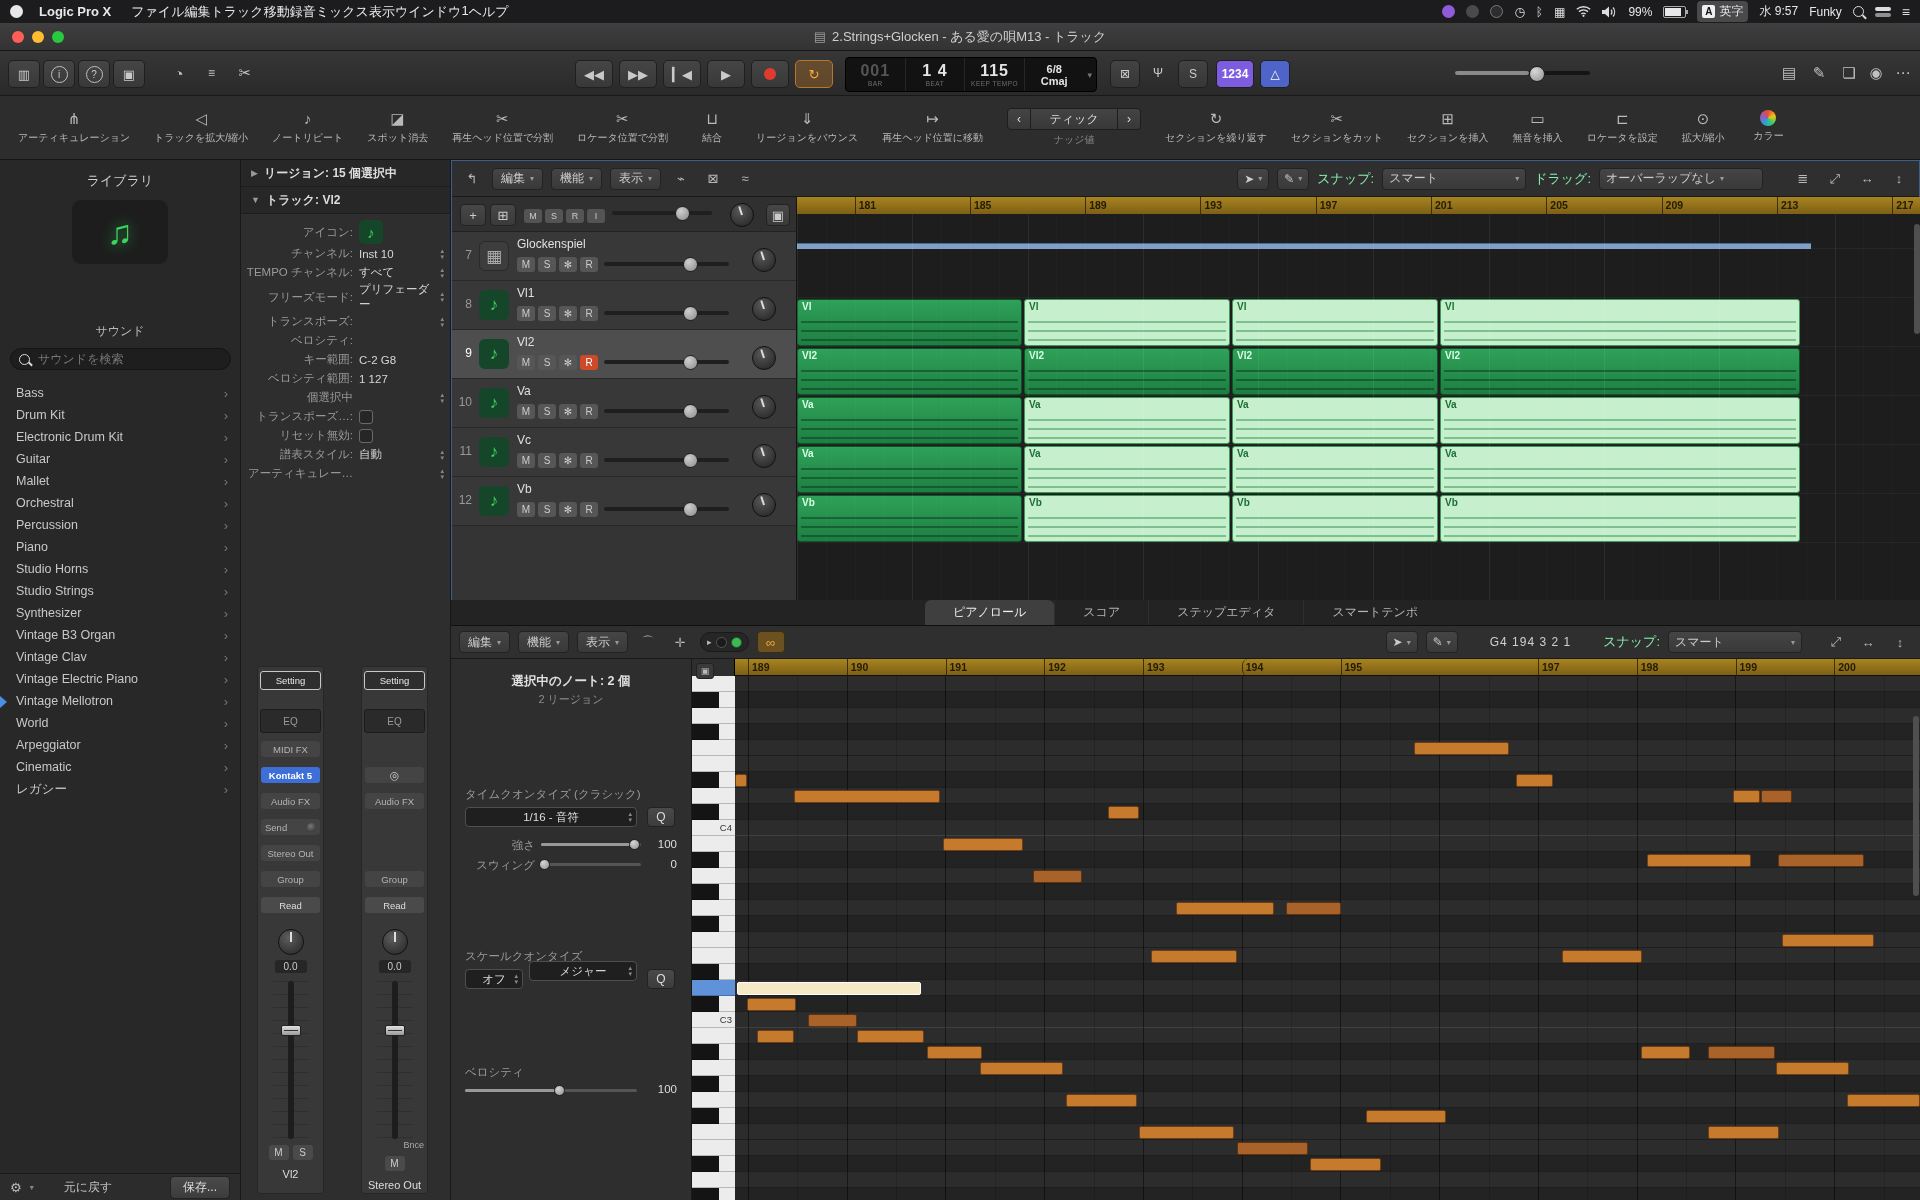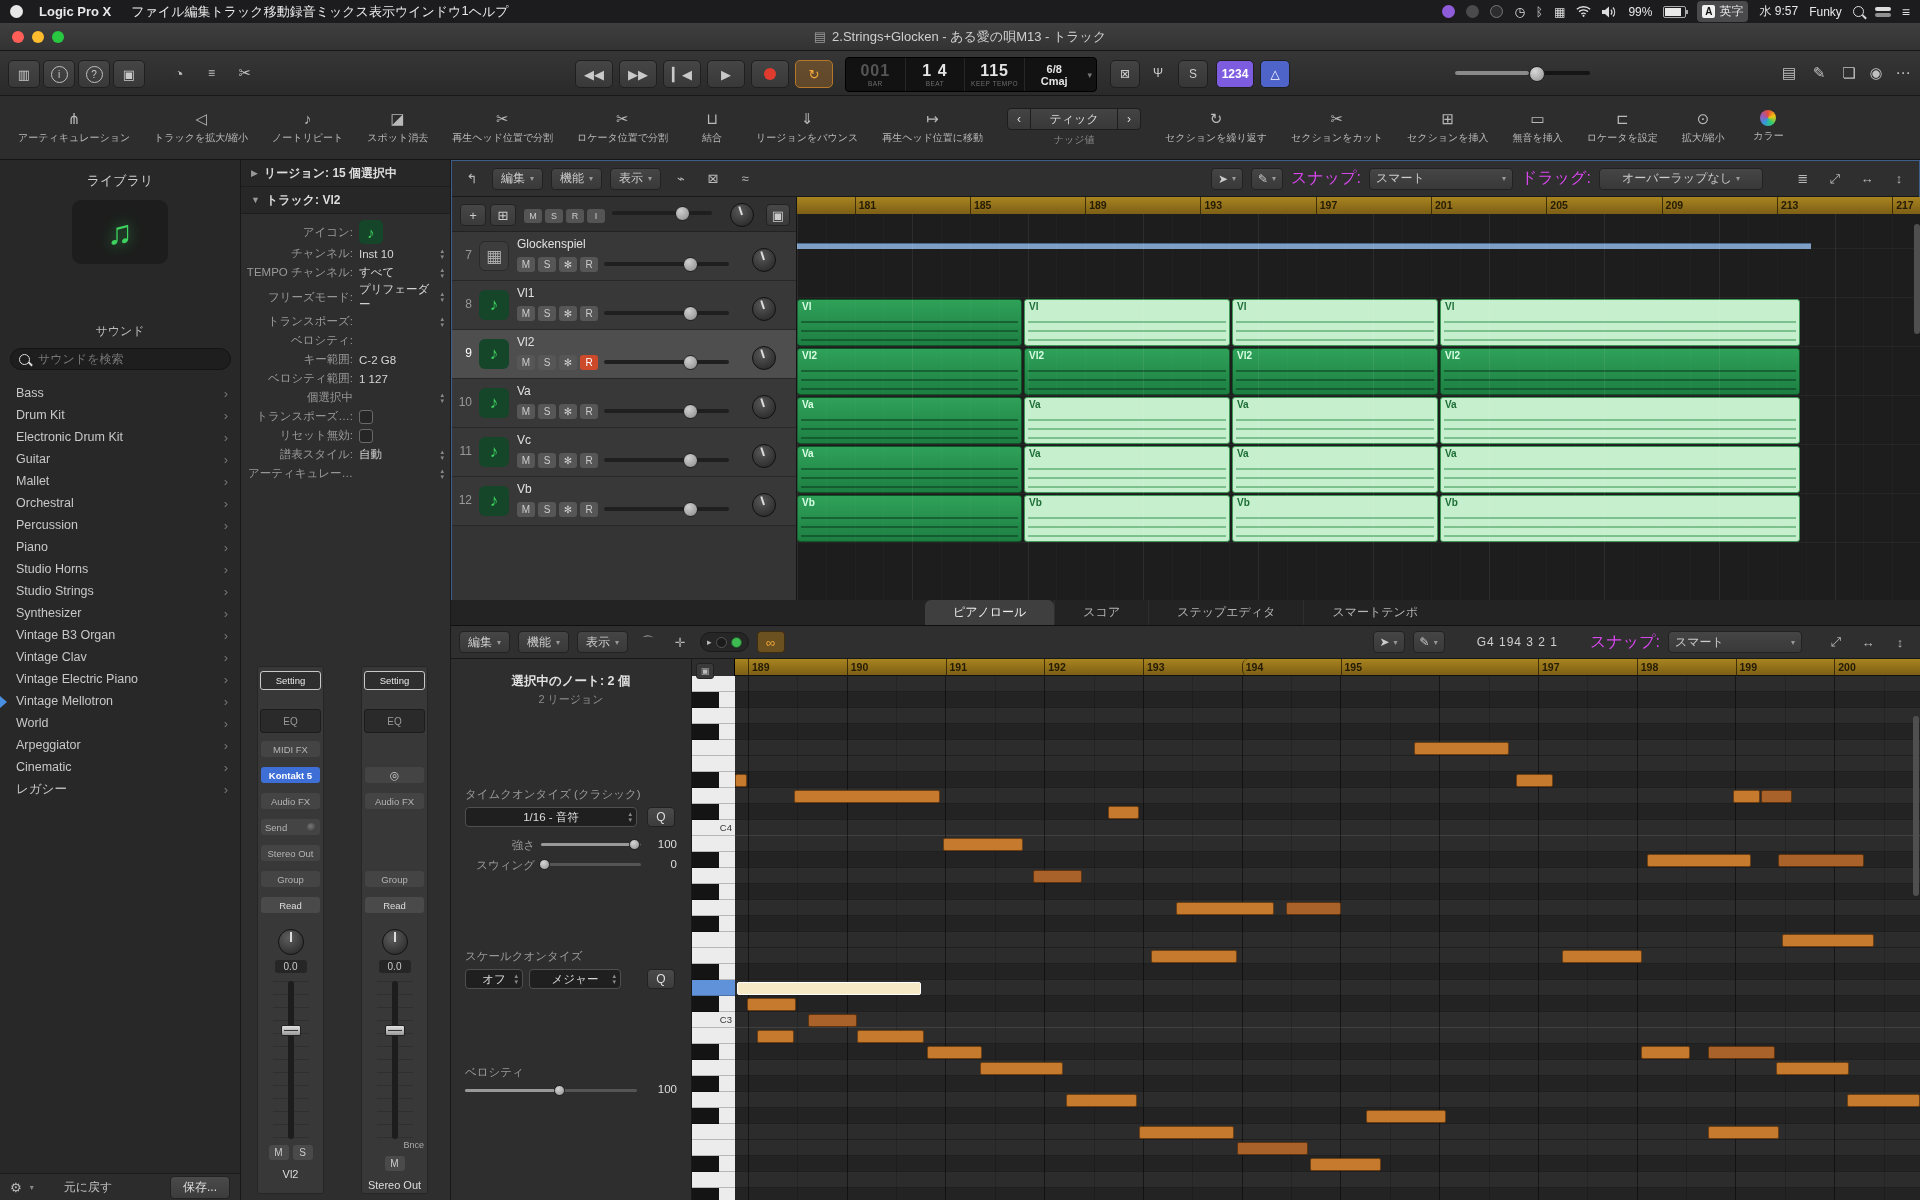--- a/index.html
+++ b/index.html
@@ -160,21 +160,21 @@
     border:1px solid rgba(90,150,230,.55);box-sizing:border-box;}
   .tp-toolbar{position:absolute;left:0;top:0;width:100%;height:36px;background:#2f2f2f;
     border-bottom:1px solid #191919;display:flex;align-items:center;padding:0 8px;box-sizing:border-box;gap:8px;}
   .menu-btn{height:20px;background:linear-gradient(#454545,#393939);border:1px solid #222;border-radius:4px;
     display:flex;align-items:center;gap:5px;padding:0 8px;font-size:12px;color:#ccc;white-space:nowrap;}
   .mchev{font-size:8px;color:#999;}
   .ico-btn{width:24px;height:20px;display:flex;align-items:center;justify-content:center;color:#b9b9b9;
     font-size:13px;border-radius:4px;}
   .tool-btn{height:20px;background:linear-gradient(#454545,#393939);border:1px solid #222;border-radius:4px;
     display:flex;align-items:center;gap:4px;padding:0 6px;color:#ccc;font-size:12px;}
-  .snap-lab{color:#d946ef;font-size:16px;white-space:nowrap;}
+  .snap-lab{color:#86efac;font-size:13px;white-space:nowrap;}
   .tp-ruler{position:absolute;left:345px;top:36px;width:1124px;height:17px;overflow:hidden;
     background:linear-gradient(#a8841f,#7d5f16);border-bottom:1px solid #101010;}
   .rtick{position:absolute;top:0;height:17px;border-left:1px solid rgba(40,30,5,.8);padding-left:3px;
     font-size:10.5px;color:#241b04;line-height:16px;font-weight:bold;}
   .tp-headtop{position:absolute;left:0;top:36px;width:345px;height:35px;background:#303030;
     border-bottom:1px solid #222;border-right:1px solid #141414;box-sizing:border-box;}
   .hb{position:absolute;top:7px;width:24px;height:20px;background:linear-gradient(#474747,#3a3a3a);
     border:1px solid #222;border-radius:4px;color:#ccc;font-size:13px;display:flex;align-items:center;justify-content:center;}
   .clip-btn{position:absolute;top:12px;width:18px;height:14px;background:#545454;border-radius:3px;color:#ccc;
     font-size:9px;display:flex;align-items:center;justify-content:center;}
@@ -747,21 +747,21 @@
       <span class="ico-btn">⊠</span>
       <span class="ico-btn">≈</span>
       <span class="tool-btn" style="margin-left:auto">➤<span class="mchev">▾</span></span>
       <span class="tool-btn">✎<span class="mchev">▾</span></span>
       <span class="snap-lab">スナップ:</span>
       <span class="tool-btn" style="width:130px;justify-content:space-between">
           <span>スマート</span>
           <span class="mchev">▾</span>
         </span>
       <span class="snap-lab">ドラッグ:</span>
-      <span class="tool-btn" style="width:150px;justify-content:center">
+      <span class="tool-btn" style="width:150px;justify-content:flex-start">
           <span>オーバーラップなし</span>
           <span class="mchev">▾</span>
         </span>
       <span class="ico-btn" style="margin-left:20px">≣</span>
       <span class="ico-btn">⤢</span>
       <span class="ico-btn">↔</span>
       <span class="ico-btn">↕</span>
     </div>
     <div class="tp-ruler">
         <div class="rtick" style="left: 57.64px;">181</div>
@@ -1022,21 +1022,21 @@
         </div>
         <div class="qp-val" style="left:196px;top:199px">0</div>
         <div class="qp-lab" style="top:290px">スケールクオンタイズ</div>
         <div class="qp-drop" style="left:14px;top:310px;width:58px">
           <span>オフ</span>
           <span class="stepper">
               <span>▴</span>
               <span>▾</span>
             </span>
         </div>
-        <div class="qp-drop" style="left:78px;top:310px;width:92px">
+        <div class="qp-drop" style="left:78px;top:302px;width:108px">
           <span>メジャー</span>
           <span class="stepper">
               <span>▴</span>
               <span>▾</span>
             </span>
         </div>
         <div class="qbtn" style="left:196px;top:310px">Q</div>
         <div class="qp-lab" style="top:406px">ベロシティ</div>
         <div class="hslider" style="left:14px;top:430px;width:172px">
           <span class="hfill" style="width:55%"></span>

